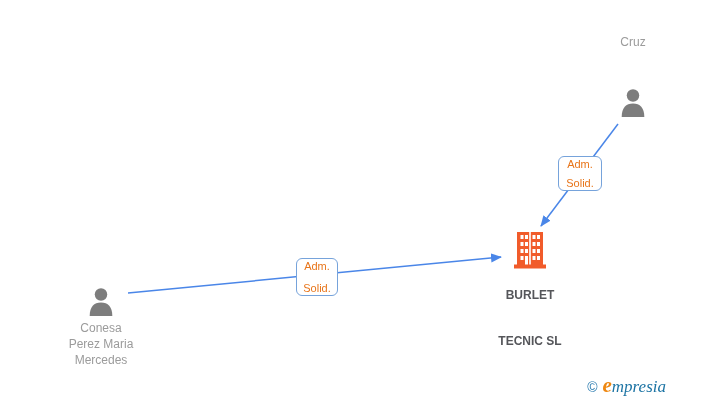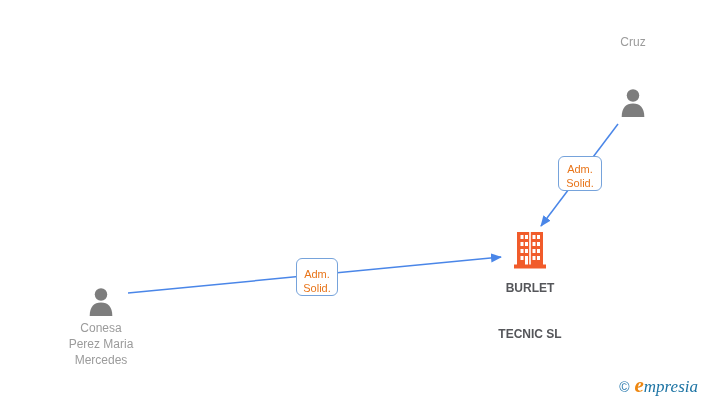--- a/index.html
+++ b/index.html
@@ -7,21 +7,20 @@
     padding: 0;
     background: #ffffff;
     font-family: "Liberation Sans", sans-serif;
   }
   .canvas {
     position: relative;
     width: 671px;
     height: 400px;
     background: #ffffff;
     overflow: hidden;
-    padding-left: 32px;
   }
   .edges-svg {
     position: absolute;
     left: 0; top: 0;
     width: 728px; height: 400px;
     z-index: 1;
   }
   .node {
     position: absolute;
     z-index: 2;
@@ -44,21 +43,21 @@
   }
   .edge-label {
     position: absolute;
     z-index: 3;
     background: #ffffff;
     border: 1.5px solid #76a3db;
     border-radius: 6px;
     display: flex;
     flex-direction: column;
     align-items: center;
-    justify-content: flex-end;
+    justify-content: space-between;
     font-size: 11px;
     line-height: 14px;
     color: #e8751a;
     box-sizing: border-box;
   }
   .icon-wrap { display: block; }
   .footer-logo {
     position: absolute;
     right: 5px;
     bottom: 4px;
@@ -146,21 +145,21 @@
         <rect x="18.5" y="3" width="3" height="4" fill="#ffffff"></rect>
         <rect x="23" y="3" width="3" height="4" fill="#ffffff"></rect>
         <rect x="18.5" y="10" width="3" height="4" fill="#ffffff"></rect>
         <rect x="23" y="10" width="3" height="4" fill="#ffffff"></rect>
         <rect x="18.5" y="17" width="3" height="4" fill="#ffffff"></rect>
         <rect x="23" y="17" width="3" height="4" fill="#ffffff"></rect>
         <rect x="18.5" y="24" width="3" height="4" fill="#ffffff"></rect>
         <rect x="23" y="24" width="3" height="4" fill="#ffffff"></rect>
       </svg>
     </span>
-    <div class="company-name" style="margin-top:8px;">BURLET</div>
+    <div class="company-name" style="margin-top:15px;">BURLET</div>
     <div class="company-name">TECNIC SL</div>
   </div>
 
   <div class="edge-label" style="left:296px; top:258px; width:42px; height:38px;">
     <span>Adm.</span>
     <span>Solid.</span>
   </div>
 
   <div class="edge-label" style="left:558px; top:156px; width:44px; height:35px;">
     <span>Adm.</span>

